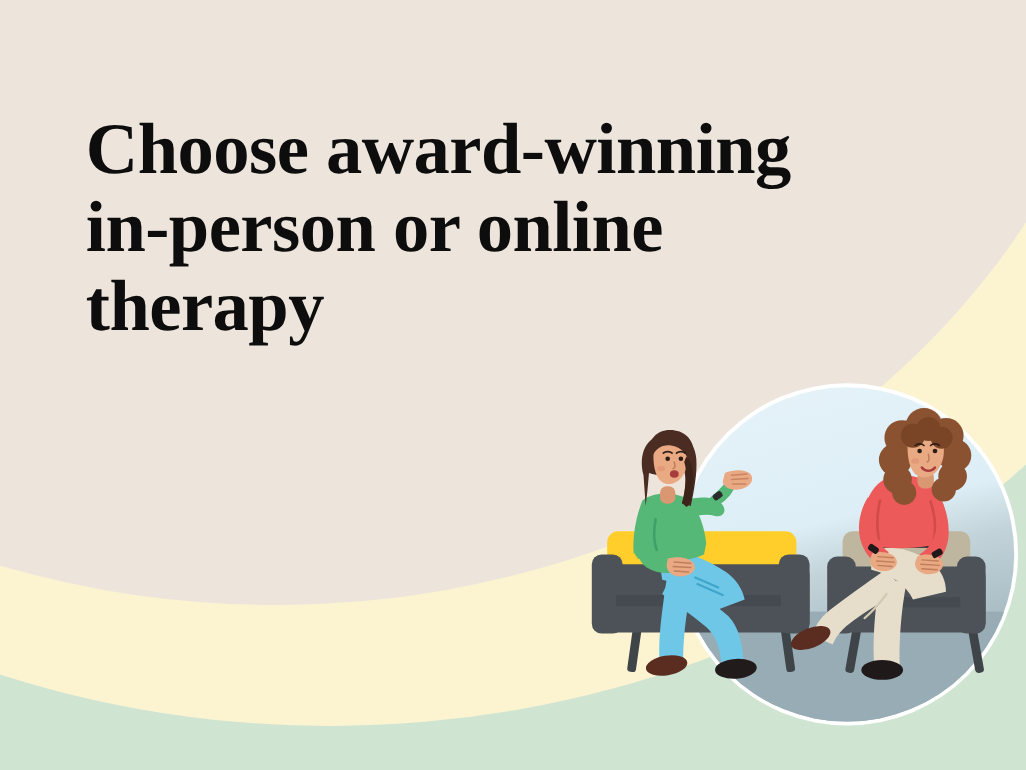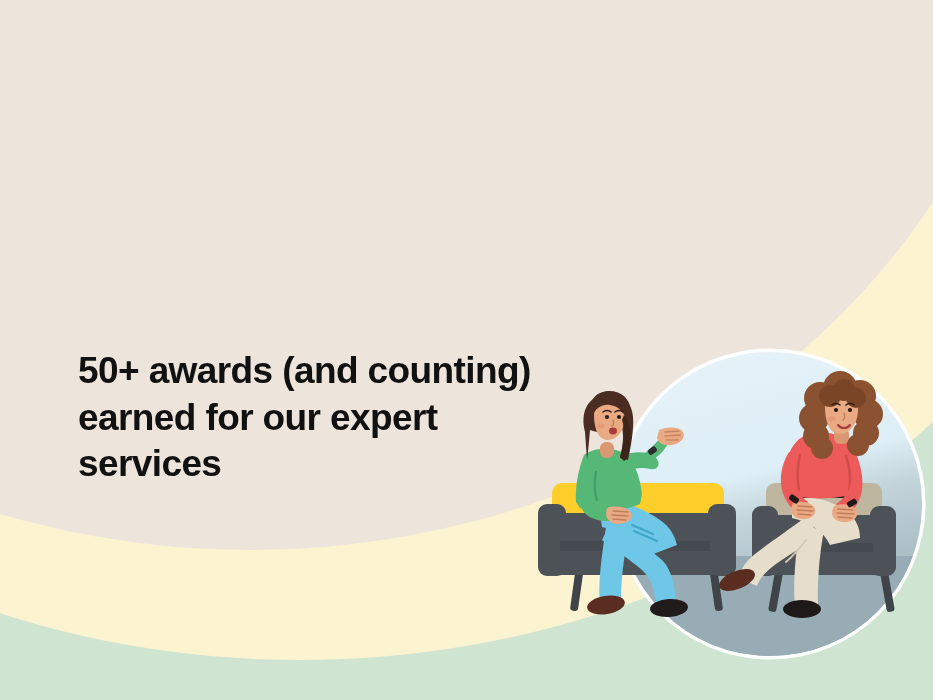--- a/index.html
+++ b/index.html
@@ -243,18 +243,18 @@
 
       <path d="M844 413 C845 417 845 419 843 420" stroke="#C07E5B" stroke-width="1.4" fill="none" stroke-linecap="round"></path>
 
       <path d="M838 425 C841 429 847 429 850 425" stroke="#A83B3B" stroke-width="2.1" fill="none" stroke-linecap="round"></path>
 
       <ellipse cx="832" cy="419" rx="3.6" ry="2.4" fill="#E08C72" opacity="0.55"></ellipse>
     </g>
   </svg>
 
   <div id="text-layer">
-    <p id="subheadline">50+ awards (and counting)
-earned for our expert
-services</p>
+    <h1 id="headline">Choose award-winning
+in-person or online
+therapy</h1>
   </div>
 
 </div>
 
 </body></html>

